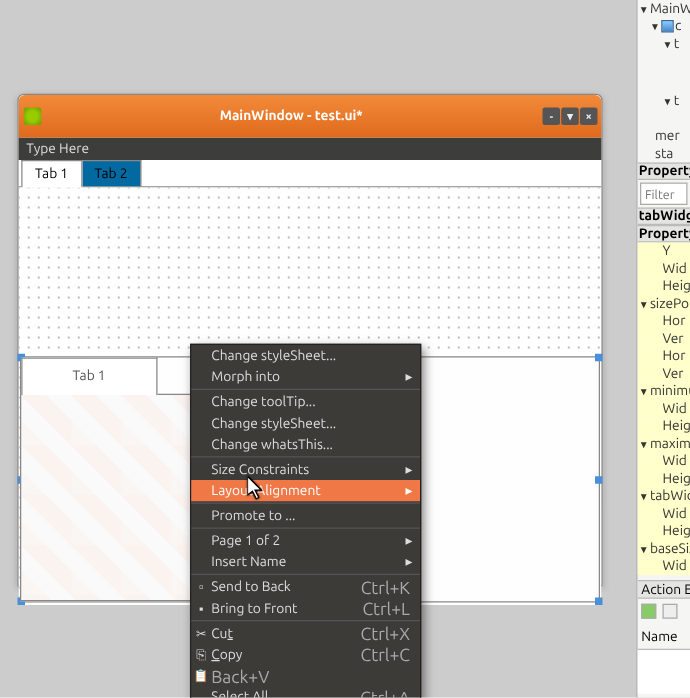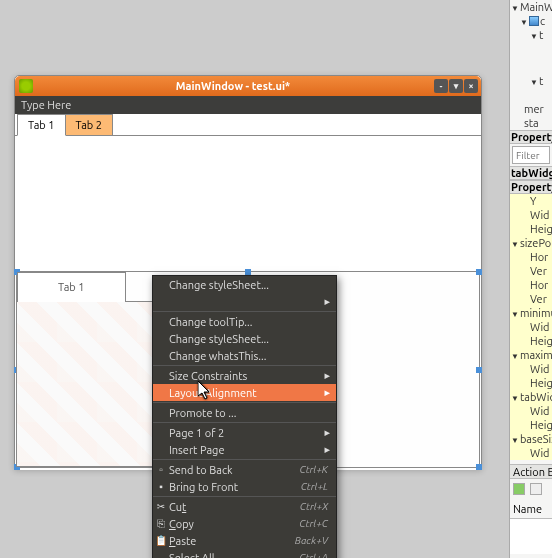--- a/index.html
+++ b/index.html
@@ -1,48 +1,48 @@
 <!DOCTYPE html>
 <html><head>
 <meta charset="utf-8">
 <style>
 * { box-sizing: border-box; margin: 0; padding: 0; font-family: "Ubuntu", "Segoe UI", sans-serif; font-size: 11px; }
 body { background: #cccccc; width: 552px; height: 558px; overflow: hidden; position: relative; }
 
 .window { position: absolute; left: 14px; top: 75px; width: 468px; height: 394px; background: #fff; border: 1px solid #888; border-radius: 5px 5px 0 0; box-shadow: 0 2px 6px rgba(0,0,0,0.2); }
-.titlebar { height: 20px; background: linear-gradient(#f28a3a, #e06a1c); border-radius: 5px 5px 0 0; display: flex; align-items: center; color: #fff; font-weight: bold; position: relative; }
+.titlebar { height: 34px; background: linear-gradient(#f28a3a, #e06a1c); border-radius: 5px 5px 0 0; display: flex; align-items: center; color: #fff; font-weight: bold; position: relative; }
 .titlebar-icon { width: 14px; height: 14px; margin-left: 4px; background: radial-gradient(circle,#9c0 40%,#690 100%); border-radius: 2px; }
 .titlebar-text { flex: 1; text-align: center; }
 .titlebar-controls { display: flex; gap: 0; margin-right: 3px; }
 .titlebar-btn { width: 14px; height: 14px; background: #555; color: #eee; font-size: 9px; display: flex; align-items: center; justify-content: center; margin-left: 1px; border-radius: 2px; cursor: pointer; }
 
 .menubar { height: 18px; background: #3d3d3b; display: flex; align-items: center; padding: 0 6px; color: #ddd; }
 .outer-tabs { height: 22px; background: #fff; border-bottom: 1px solid #888; display: flex; align-items: flex-end; padding-left: 2px; }
-.outer-tab { padding: 4px 10px; border: 1px solid #888; border-bottom: none; background: #fdba74; margin-right: -1px; cursor: pointer; }
+.outer-tab { padding: 4px 10px; border: 1px solid #888; border-bottom: none; background: #0369a1; margin-right: -1px; cursor: pointer; }
 .outer-tab.active { background: #fff; border-bottom: 1px solid #fff; position: relative; z-index: 1; margin-bottom: -1px; }
 
 .canvas { position: relative; background: #fff; height: calc(100% - 58px); background-image: radial-gradient(#bbb 0.6px, transparent 0.6px); background-size: 8px 8px; background-position: 4px 4px; }
 
 .selected-widget { position: absolute; left: 1px; top: 135px; width: 464px; height: 197px; border: 1px solid #888; background: #fefefe; }
 .handle { position: absolute; width: 6px; height: 6px; background: #4a90d9; }
 .h-tl { left: -3px; top: -3px; } .h-tr { right: -3px; top: -3px; } .h-bl { left: -3px; bottom: -3px; } .h-br { right: -3px; bottom: -3px; }
 .h-tc { left: 50%; top: -3px; margin-left: -3px; } .h-bc { left: 50%; bottom: -3px; margin-left: -3px; }
 .h-ml { left: -3px; top: 50%; margin-top: -3px; } .h-mr { right: -3px; top: 50%; margin-top: -3px; }
 
 .inner-tabbar { display: flex; height: 30px; }
 .inner-tab { padding: 8px 40px; border: 1px solid #888; border-bottom: none; background: #fdfdfd; color: #555; cursor: pointer; }
 .inner-tab.active { background: #fff; position: relative; z-index: 1; }
 .inner-page { border: 1px solid #888; margin-top: -1px; height: 166px; background: linear-gradient(45deg, rgba(255,200,170,0.08) 25%, transparent 25%, transparent 50%, rgba(255,180,150,0.1) 50%, rgba(255,180,150,0.1) 75%, transparent 75%), #fafafa; background-size: 40px 40px; position: relative; width: 262px; left: -1px; }
 
 
 .ctx { position: absolute; left: 152px; top: 275px; width: 185px; background: #3c3b37; color: #ddd; border: 1px solid #222; box-shadow: 2px 3px 8px rgba(0,0,0,0.5); z-index: 50; }
 .ctx-item { display: flex; align-items: center; height: 17px; padding: 0 8px 0 16px; cursor: pointer; position: relative; }
 .ctx-item.hl { background: #f07746; color: #fff; }
 .ctx-item .lbl { flex: 1; white-space: nowrap; overflow: hidden; }
-.ctx-item .sc { color: #aaa; font-size: 10px; font-style: italic; }
+.ctx-item .sc { color: #aaa; font-size: 14px; }
 .ctx-item .arrow { position: absolute; right: 6px; }
 .ctx-sep { height: 1px; background: #555; margin: 1px 0; }
 .ctx-icon { position: absolute; left: 2px; width: 12px; text-align: center; font-size: 10px; }
 
 
 .cursor { position: absolute; left: 198px; top: 381px; z-index: 60; pointer-events: none; }
 .cursor svg { filter: drop-shadow(0 0 1px #000); }
 
 
 .rpanel { position: absolute; right: 0; top: 0; width: 43px; height: 558px; background: #f5f5f4; border-left: 1px solid #aaa; overflow: hidden; }
@@ -99,20 +99,21 @@
       <div class="inner-page"></div>
     </div>
   </div>
 </div>
 
 <div class="ctx">
   <div class="ctx-item">
       <span class="lbl">Change styleSheet...</span>
     </div>
   <div class="ctx-item">
+      <span class="lbl">Morph into</span>
       <span class="arrow">▸</span>
     </div>
   <div class="ctx-sep"></div>
   <div class="ctx-item">
       <span class="lbl">Change toolTip...</span>
     </div>
   <div class="ctx-item">
       <span class="lbl">Change styleSheet...</span>
     </div>
   <div class="ctx-item">
@@ -130,21 +131,21 @@
   <div class="ctx-sep"></div>
   <div class="ctx-item">
       <span class="lbl">Promote to ...</span>
     </div>
   <div class="ctx-sep"></div>
   <div class="ctx-item">
       <span class="lbl">Page 1 of 2</span>
       <span class="arrow">▸</span>
     </div>
   <div class="ctx-item">
-      <span class="lbl">Insert Page</span>
+      <span class="lbl">Insert Name</span>
       <span class="arrow">▸</span>
     </div>
   <div class="ctx-sep"></div>
   <div class="ctx-item">
       <span class="ctx-icon">▫</span>
       <span class="lbl"><span>Send to Back</span></span>
       <span class="sc">Ctrl+K</span>
     </div>
   <div class="ctx-item">
       <span class="ctx-icon">▪</span>
@@ -157,21 +158,20 @@
       <span class="lbl">Cu<span class="u">t</span></span>
       <span class="sc">Ctrl+X</span>
     </div>
   <div class="ctx-item">
       <span class="ctx-icon">⎘</span>
       <span class="lbl"><span class="u">C</span>opy</span>
       <span class="sc">Ctrl+C</span>
     </div>
   <div class="ctx-item">
       <span class="ctx-icon">📋</span>
-      <span class="lbl"><span class="u">P</span>aste</span>
       <span class="sc">Back+V</span>
     </div>
   <div class="ctx-item">
       <span class="lbl">Select <span class="u">A</span>ll</span>
       <span class="sc">Ctrl+A</span>
     </div>
 
 </div>
 
 <div class="cursor">

